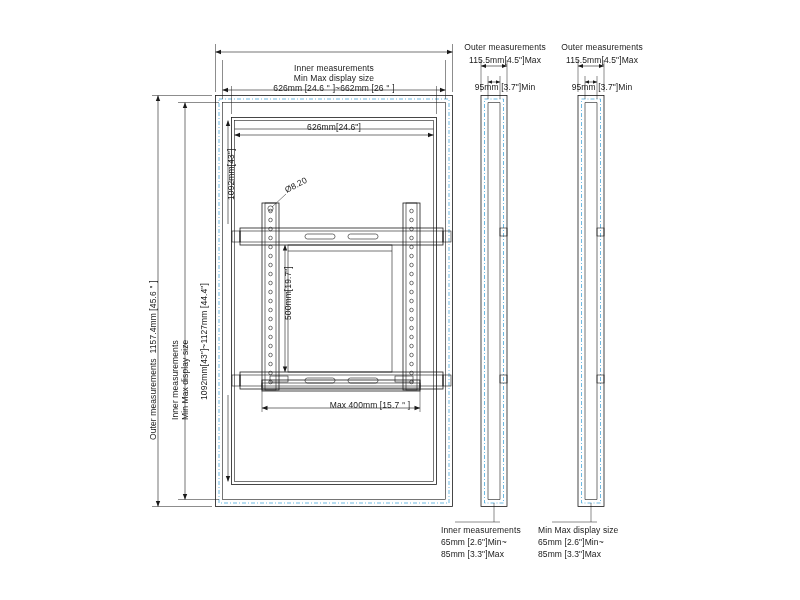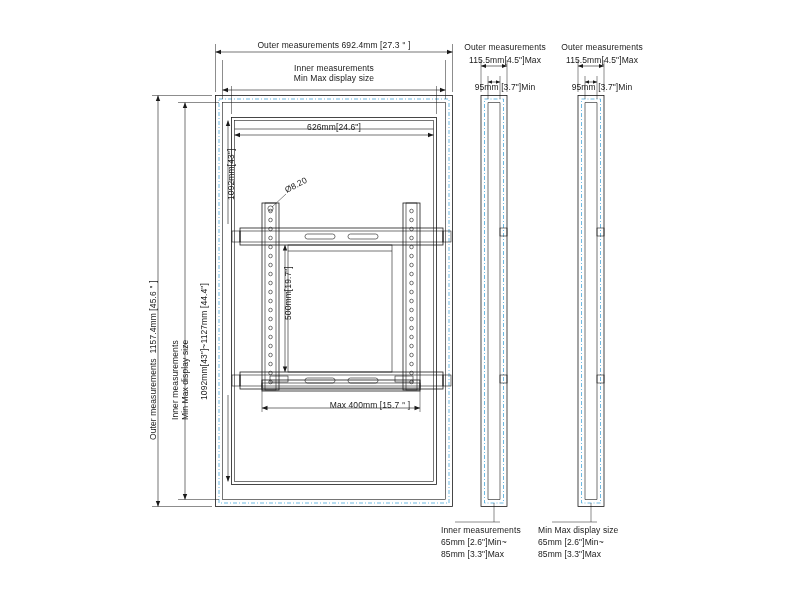--- a/index.html
+++ b/index.html
@@ -225,23 +225,23 @@
     <polygon class="fillblk" points="604,66 599,64 599,68"></polygon>
     <line class="ext" x1="585" y1="99" x2="585" y2="76"></line>
     <line class="ext" x1="597" y1="99" x2="597" y2="76"></line>
     <line class="dim" x1="585" y1="82" x2="597" y2="82"></line>
     <polygon class="fillblk" points="585,82 589,80.2 589,83.8"></polygon>
     <polygon class="fillblk" points="597,82 593,80.2 593,83.8"></polygon>
     <line class="ext" x1="591" y1="503" x2="591" y2="522"></line>
     <line class="ext" x1="552" y1="522" x2="597" y2="522"></line>
   </svg>
 
-  <div class="lbl c" style="left:215px; top:40px; width:238px;">Outer measurements 692.4mm [27.3＂]</div>
   <div class="lbl c" style="left:222px; top:63px; width:224px;">Inner measurements</div>
   <div class="lbl c" style="left:222px; top:73px; width:224px;">Min Max display size</div>
+  <div class="lbl c" style="left:212px; top:83px; width:244px;">626mm [24.6＂]~662mm [26＂]</div>
 
   <div class="lbl c" style="left:254px; top:122px; width:160px;">626mm[24.6"]</div>
 
   <div class="lbl vert" style="left:148px; top:440px;">Outer measurements  1157.4mm [45.6＂]</div>
 
   <div class="lbl vert" style="left:170px; top:420px;">Inner measurements</div>
   <div class="lbl vert" style="left:180px; top:420px;">Min Max display size</div>
   <div class="lbl vert" style="left:199px; top:400px;">1092mm[43"]~1127mm [44.4"]</div>
 
   <div class="lbl vert" style="left:226px; top:200px;">1092mm[43"]</div>

